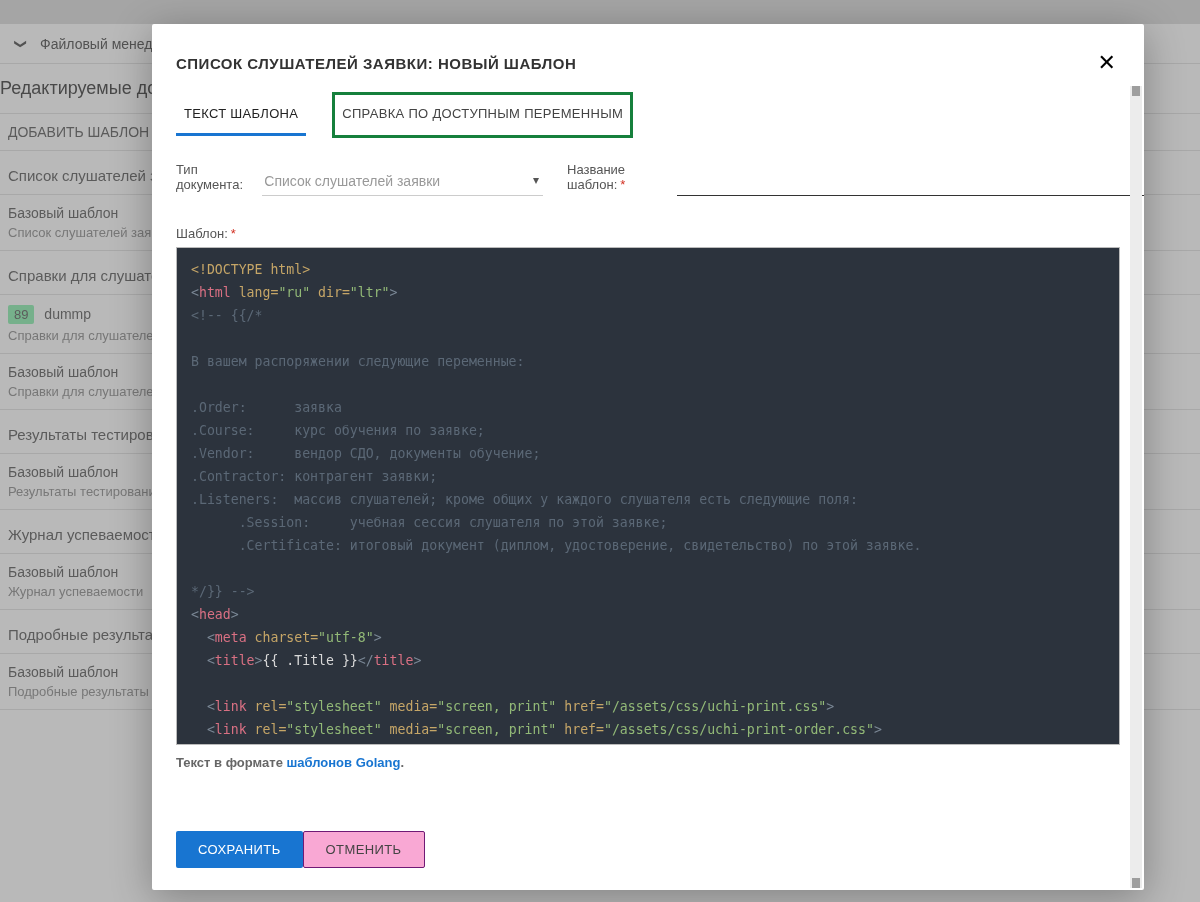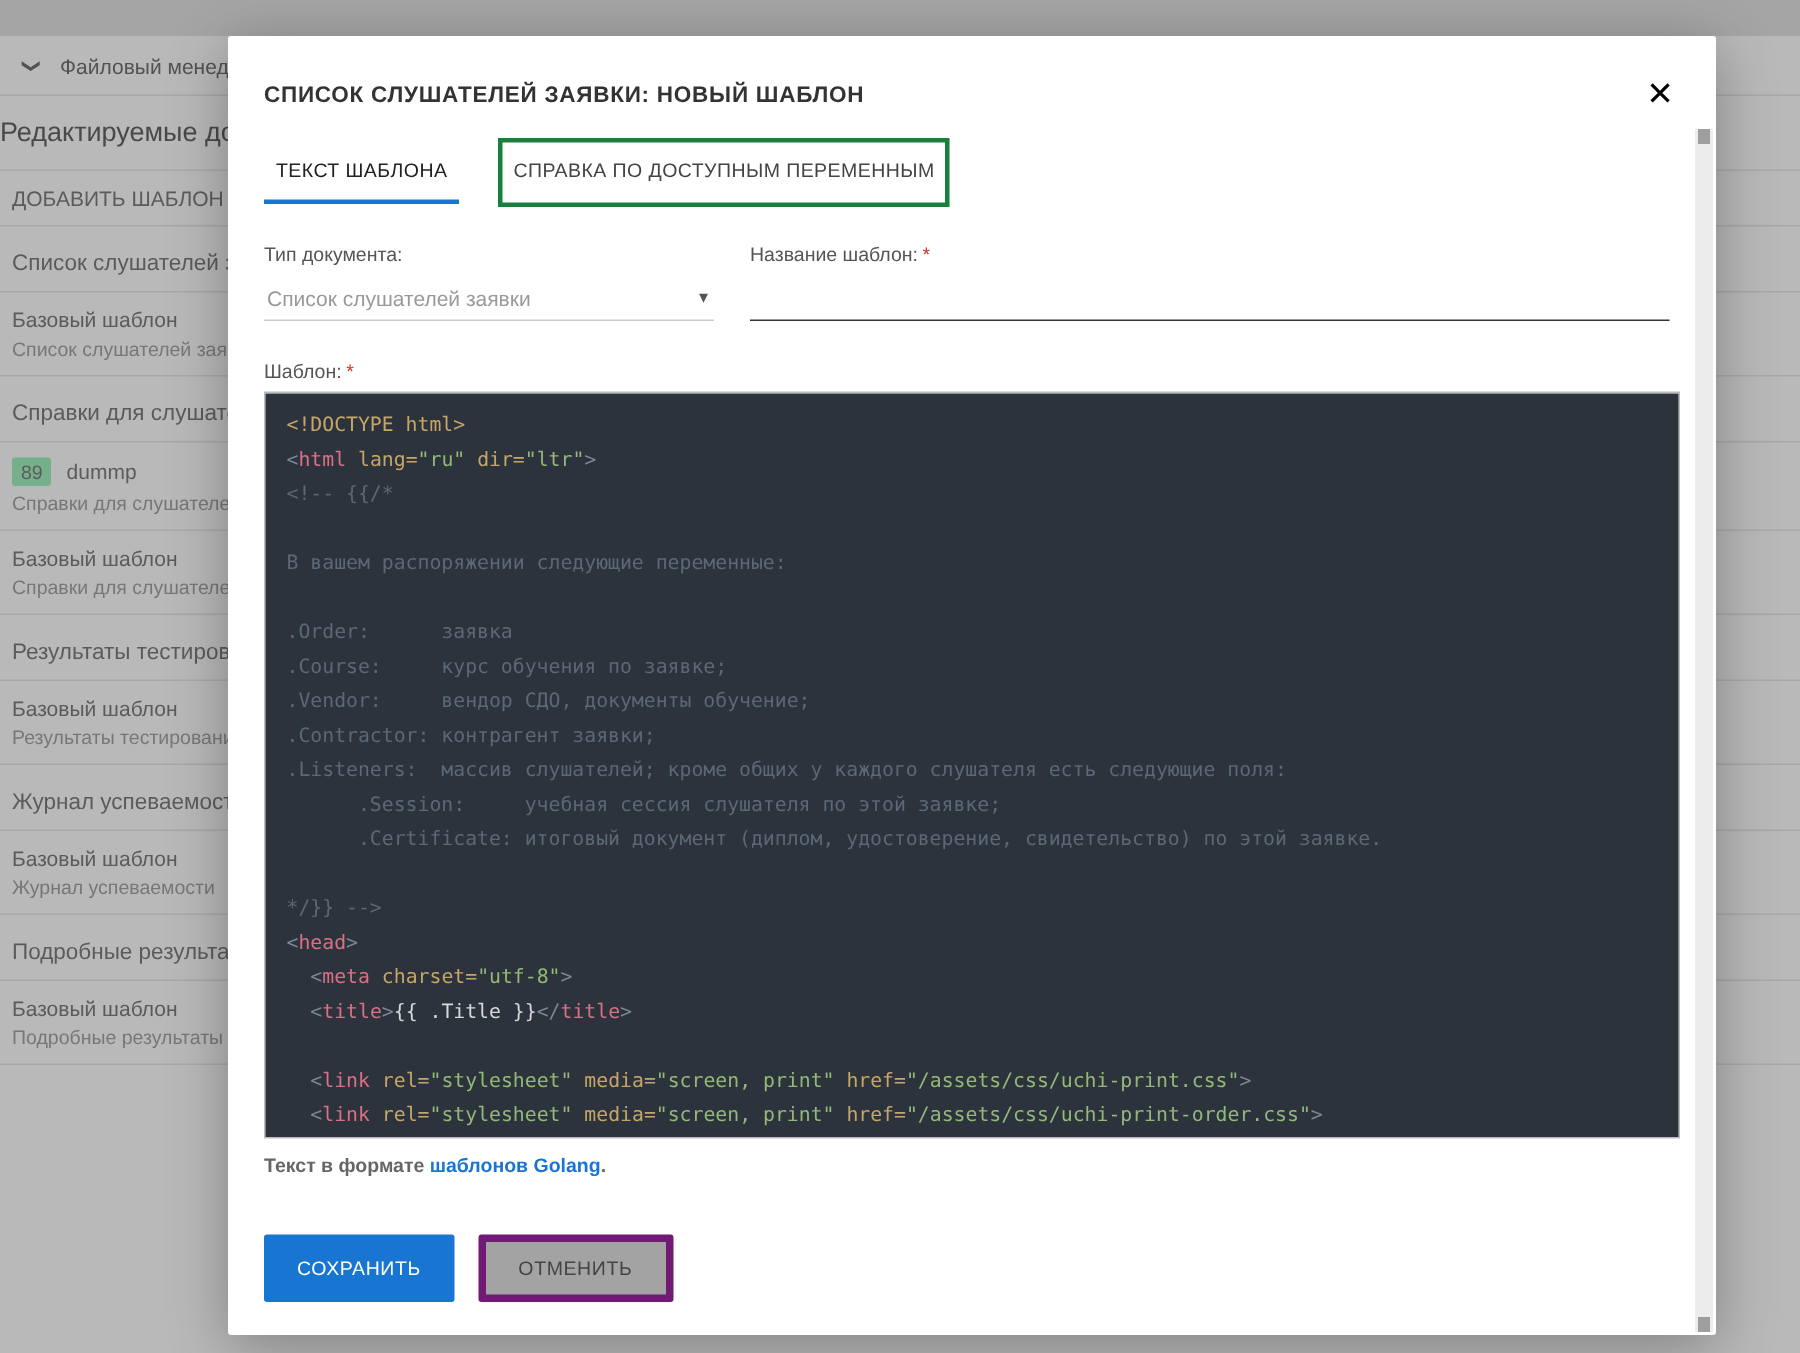--- a/index.html
+++ b/index.html
@@ -20,45 +20,45 @@
   .modal { position: absolute; left: 104px; top: 24px; width: 992px; height: 866px; background: #fff; border-radius: 2px; box-shadow: 0 8px 40px rgba(0,0,0,0.3); display: flex; flex-direction: column; margin-left: 48px; }
   .modal-header { display: flex; align-items: center; justify-content: space-between; padding: 24px 24px 12px 24px; }
   .modal-header h1 { font-size: 15px; font-weight: 600; letter-spacing: .5px; }
   .close-btn { background: none; border: none; font-size: 22px; cursor: pointer; line-height: 1; padding: 4px; }
   .modal-body { flex: 1; overflow-y: auto; padding: 0 24px 0 24px; position: relative; }
   .tabs { display: flex; gap: 28px; margin-top: 4px; }
   .tab { padding: 12px 8px; font-size: 13px; letter-spacing: .3px; color: #444; cursor: pointer; border-bottom: 3px solid transparent; }
   .tab.active { border-bottom-color: #1875d1; color: #222; }
   .tab.highlight { outline: 3px solid #16803c; outline-offset: -1px; }
   .form-row { display: flex; gap: 24px; margin-top: 26px; }
-  .field { display: flex; flex-direction: column; }
+  .field { display: flex; flex-direction: row; align-items: center; }
   .field-label { font-size: 13px; color: #555; margin-bottom: 8px; }
   .req { color: #d23022; margin-left: 3px; }
   .select-wrap { position: relative; width: 300px; }
   .select-input { width: 100%; border: none; border-bottom: 1px solid #ccc; padding: 6px 24px 6px 2px; font-size: 14px; color: #999; background: transparent; }
   .select-wrap .arrow { position: absolute; right: 4px; top: 6px; font-size: 12px; color: #555; pointer-events: none; }
   .text-input { width: 613px; border: none; border-bottom: 1px solid #333; padding: 6px 2px; font-size: 14px; background: transparent; }
   .templ-label { margin-top: 26px; font-size: 13px; color: #555; }
   .code-editor { margin-top: 6px; width: 100%; height: 498px; background: #2c333d; color: #ccc; font-family: "Menlo","Consolas",monospace; font-size: 13.2px; line-height: 23px; padding: 10px 14px; overflow: auto; border: 1px solid #bbb; white-space: pre; }
   .code-editor::-webkit-scrollbar { width: 14px; }
   .code-editor::-webkit-scrollbar-track { background: #e9e9e9; }
   .code-editor::-webkit-scrollbar-thumb { background: #b8b8b8; }
   .t-punc   { color: #7b8896; }
   .t-tag    { color: #d97083; }
   .t-attr   { color: #c6a667; }
   .t-str    { color: #92b977; }
   .t-cmt    { color: #5b6876; }
   .t-doc    { color: #c6a667; }
   .t-expr   { color: #d8d8d8; }
   .hint { font-size: 13px; color: #666; margin-top: 10px; font-weight: bold; }
   .hint a { color: #1875d1; text-decoration: none; }
-  .modal-footer { padding: 16px 24px 22px 24px; display: flex; gap: 16px; }
+  .modal-footer { padding: 16px 24px 22px 24px; display: flex; gap: 0; }
   .btn { padding: 10px 22px; font-size: 13px; letter-spacing: .4px; border-radius: 2px; cursor: pointer; }
   .btn-primary { background: #1875d1; color: #fff; border: none; }
-  .btn-secondary { background: #a3a3a3; color: #444; border: 5px solid #701a75; }
+  .btn-secondary { background: #f9a8d4; color: #444; border: 1px solid #701a75; }
   .body-scroll { position:absolute; right:2px; top:62px; bottom:2px; width:12px; background:#ececec; }
   .body-scroll .thumb-top { position:absolute; left:2px; right:2px; top:0; height:10px; background:#9e9e9e;}
   .body-scroll .thumb-bot { position:absolute; left:2px; right:2px; bottom:0; height:10px; background:#9e9e9e;}
 </style>
 </head>
 <body>
 
 <div class="bg">
   <div class="bg-topbar"></div>
   <div class="bg-sec">

